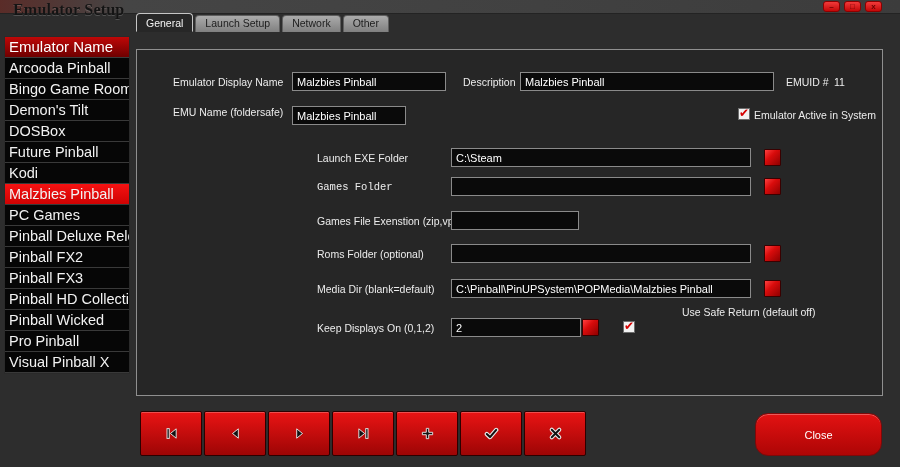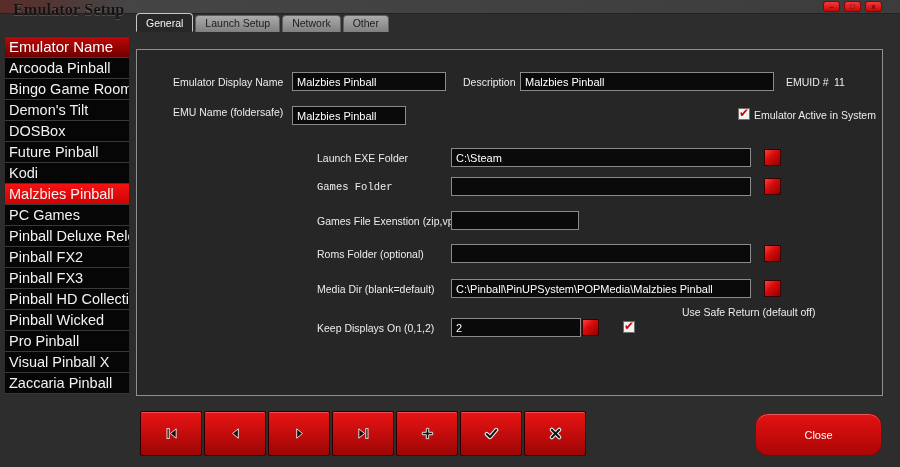--- a/index.html
+++ b/index.html
@@ -79,21 +79,20 @@
     <div class="item">Kodi</div>
     <div class="item selected">Malzbies Pinball</div>
     <div class="item">PC Games</div>
     <div class="item">Pinball Deluxe Relo</div>
     <div class="item">Pinball FX2</div>
     <div class="item">Pinball FX3</div>
     <div class="item">Pinball HD Collectio</div>
     <div class="item">Pinball Wicked</div>
     <div class="item">Pro Pinball</div>
     <div class="item">Visual Pinball X</div>
-    <div class="item">Zaccaria Pinball</div>
   </div>
 
   <div class="tabbar">
     <div class="tab active">General</div>
     <div class="tab">Launch Setup</div>
     <div class="tab">Network</div>
     <div class="tab">Other</div>
   </div>
 
   <div class="panel">

